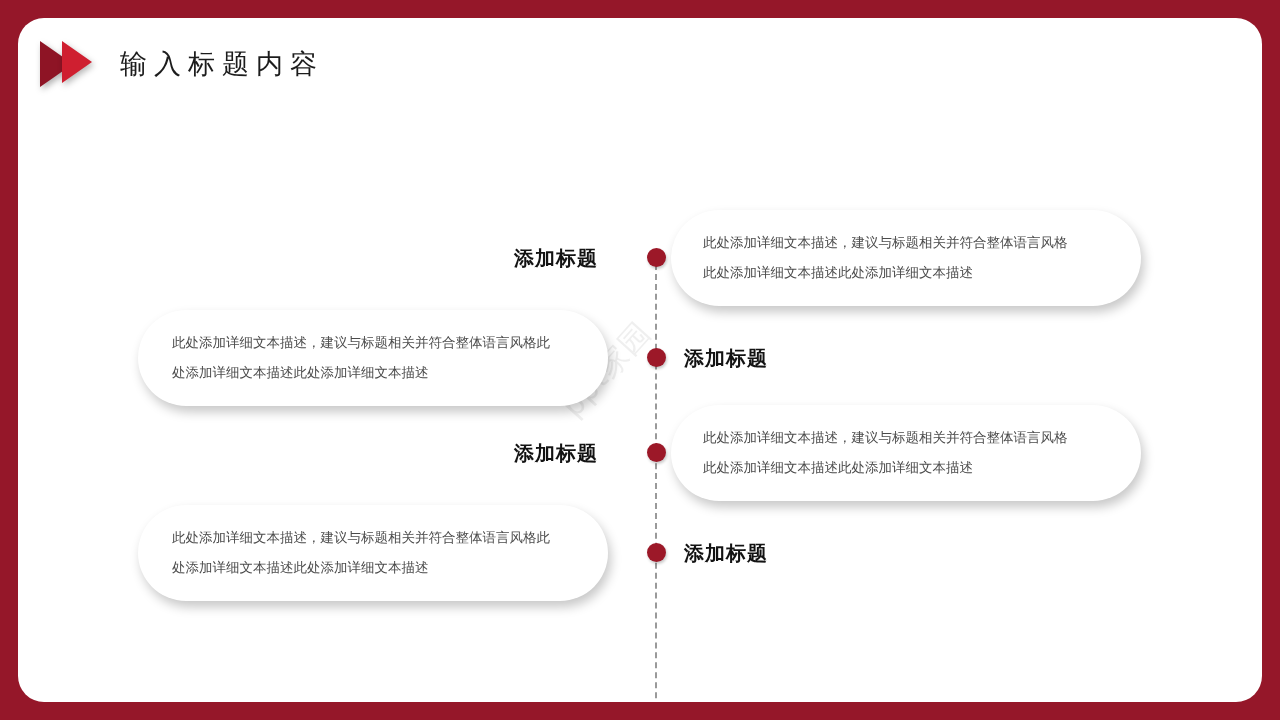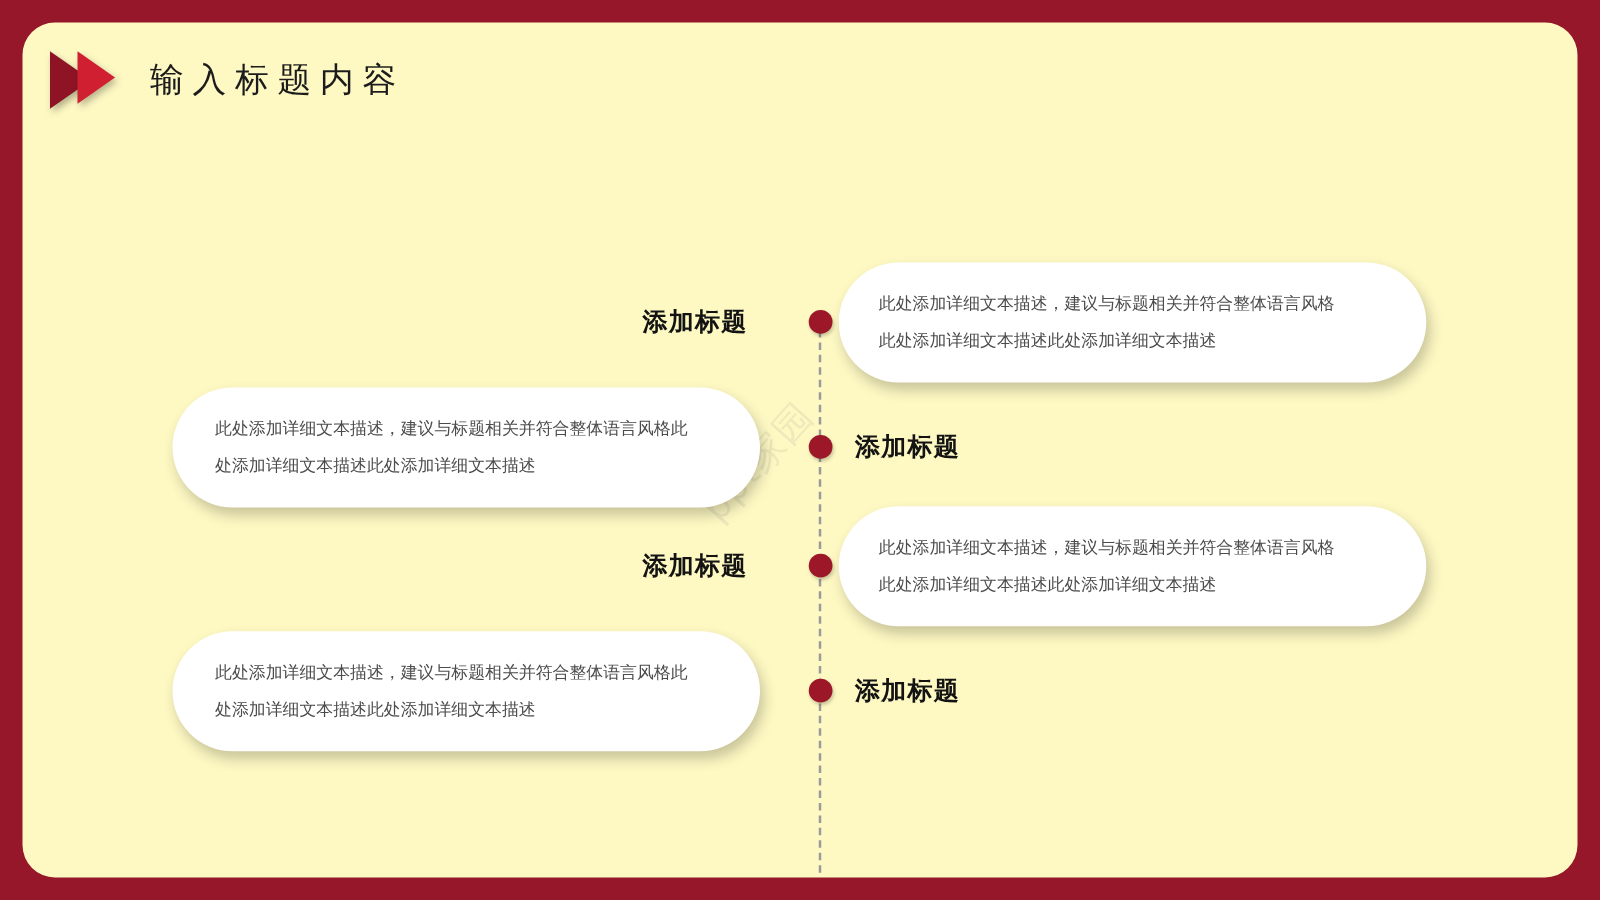--- a/index.html
+++ b/index.html
@@ -22,21 +22,21 @@
     background: #951729;
     box-sizing: border-box;
     overflow: hidden;
   }
   .slide-inner {
     position: absolute;
     left: 18px;
     top: 18px;
     width: 1244px;
     height: 684px;
-    background: #fef9c3;
+    background: #ffffff;
     border-radius: 26px;
     overflow: hidden;
   }
 
   
   .header {
     position: absolute;
     left: 22px;
     top: 16px;
     display: flex;

